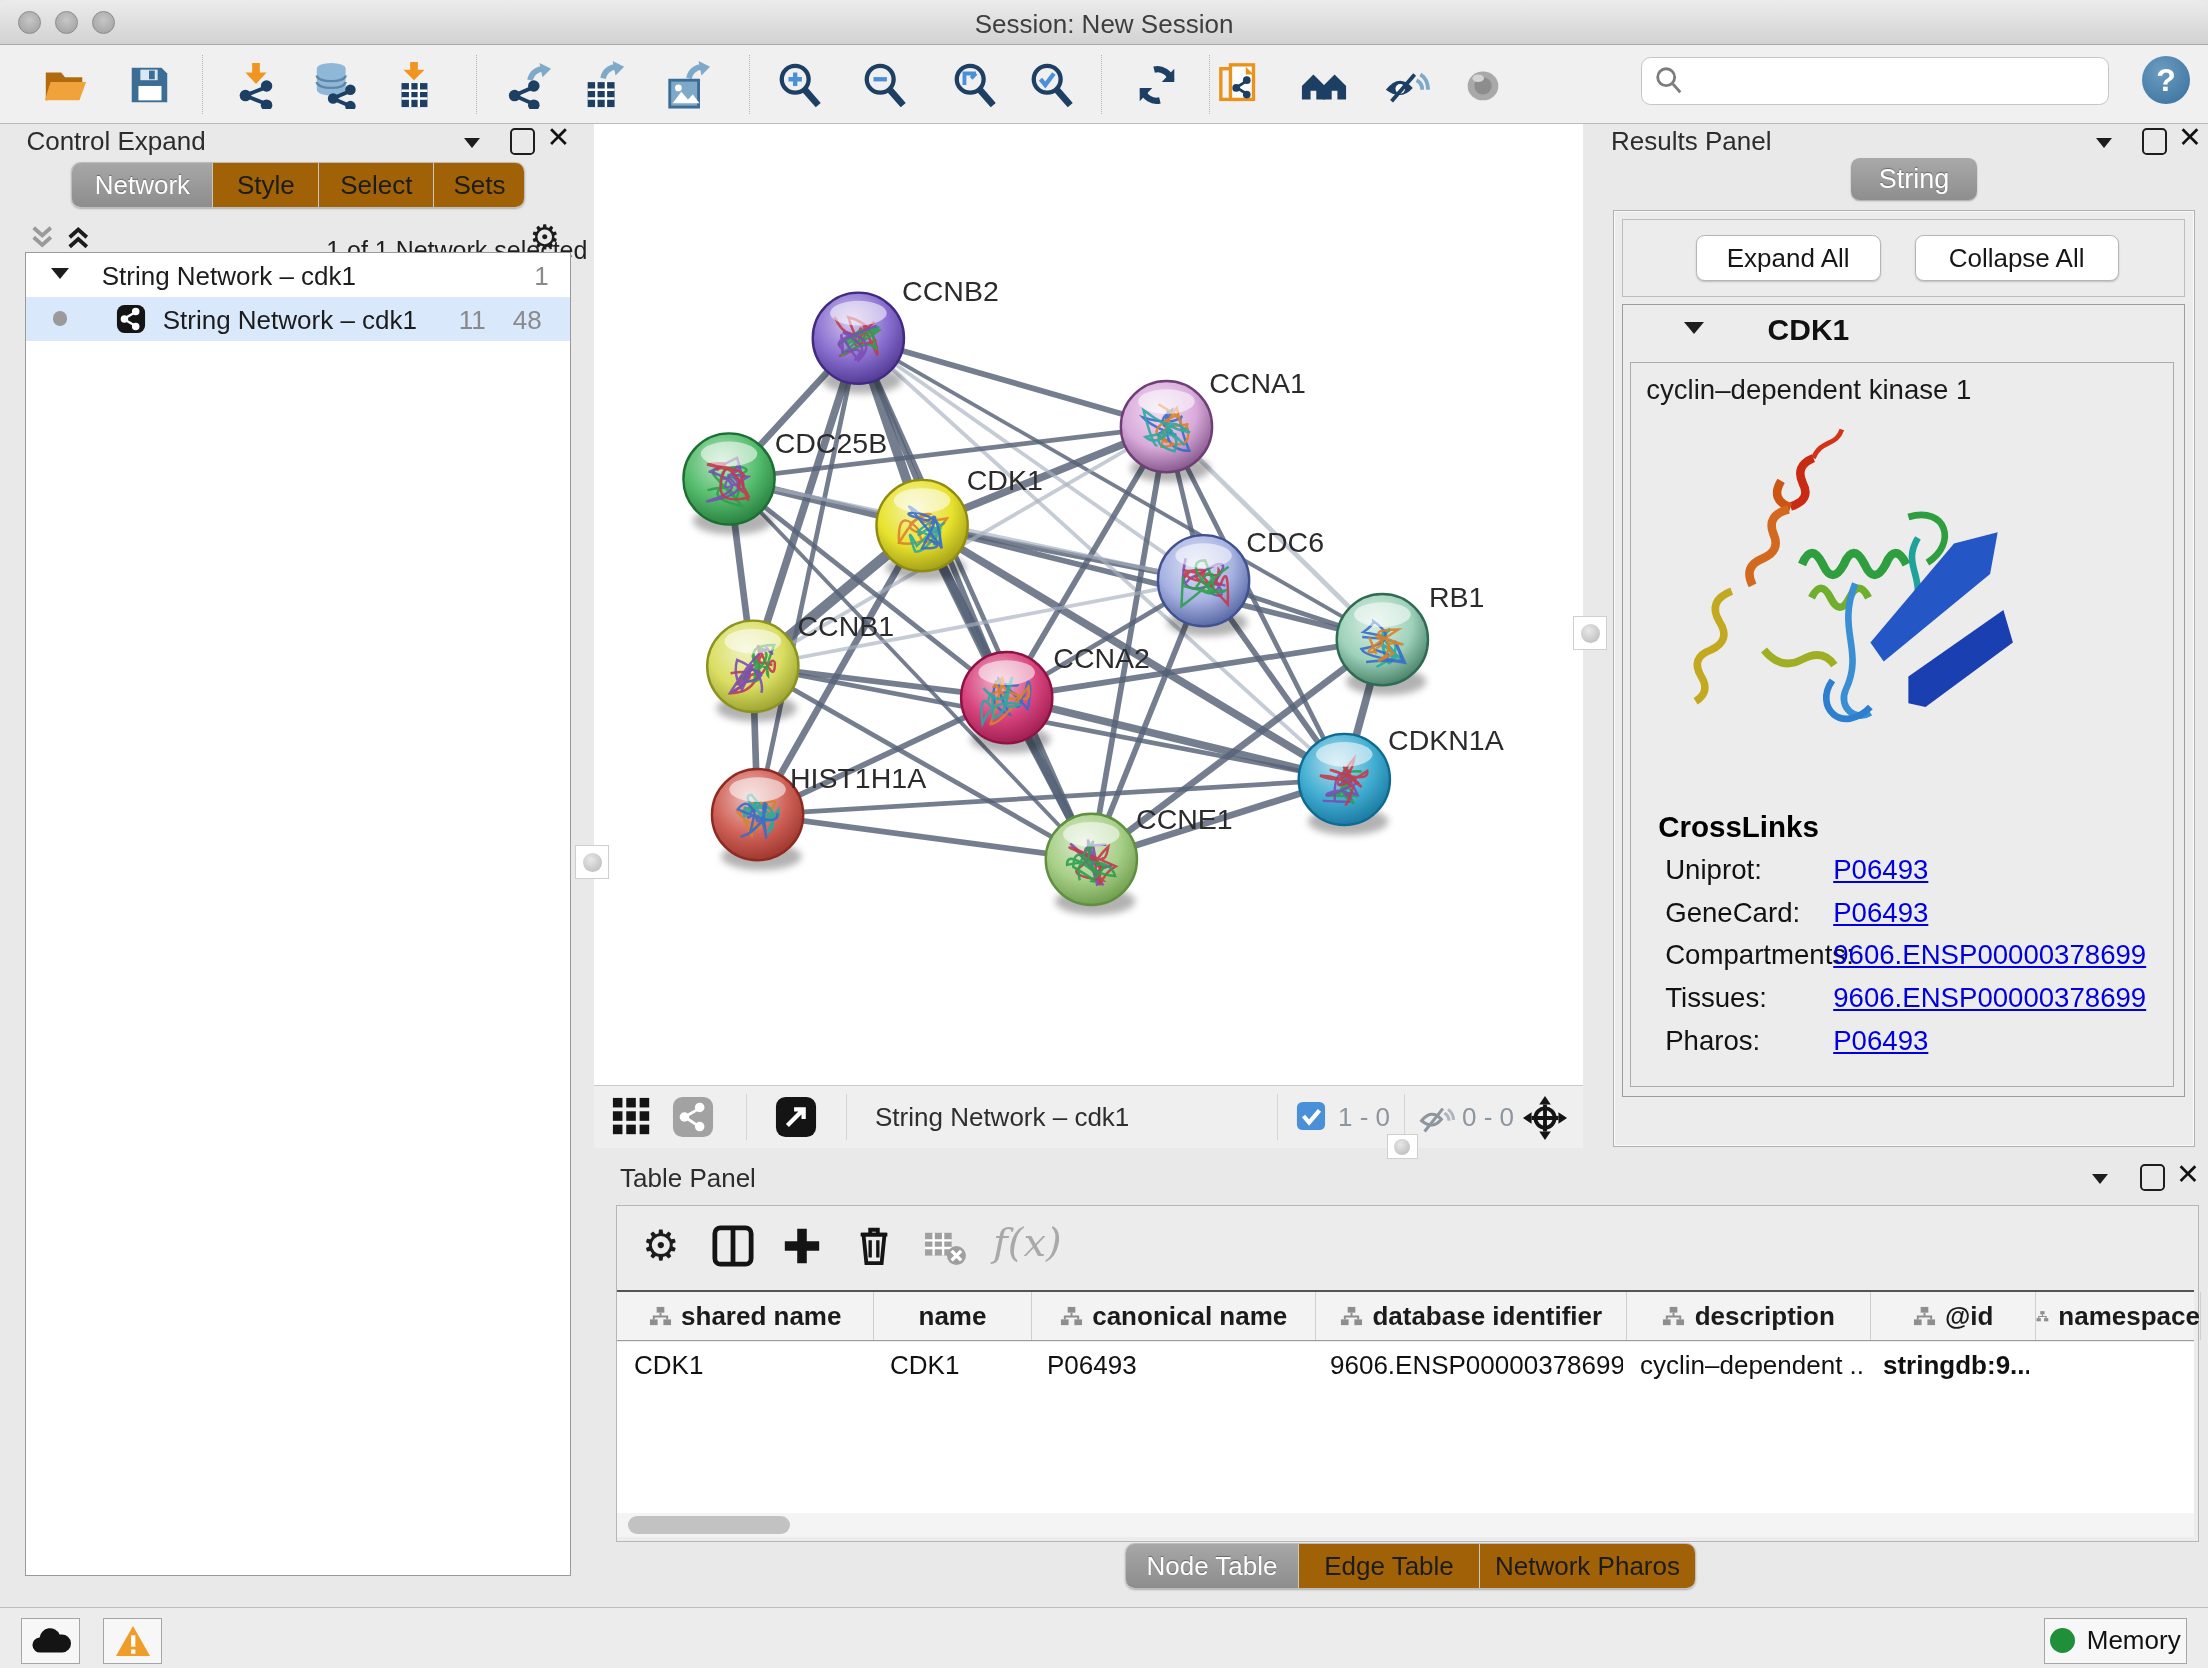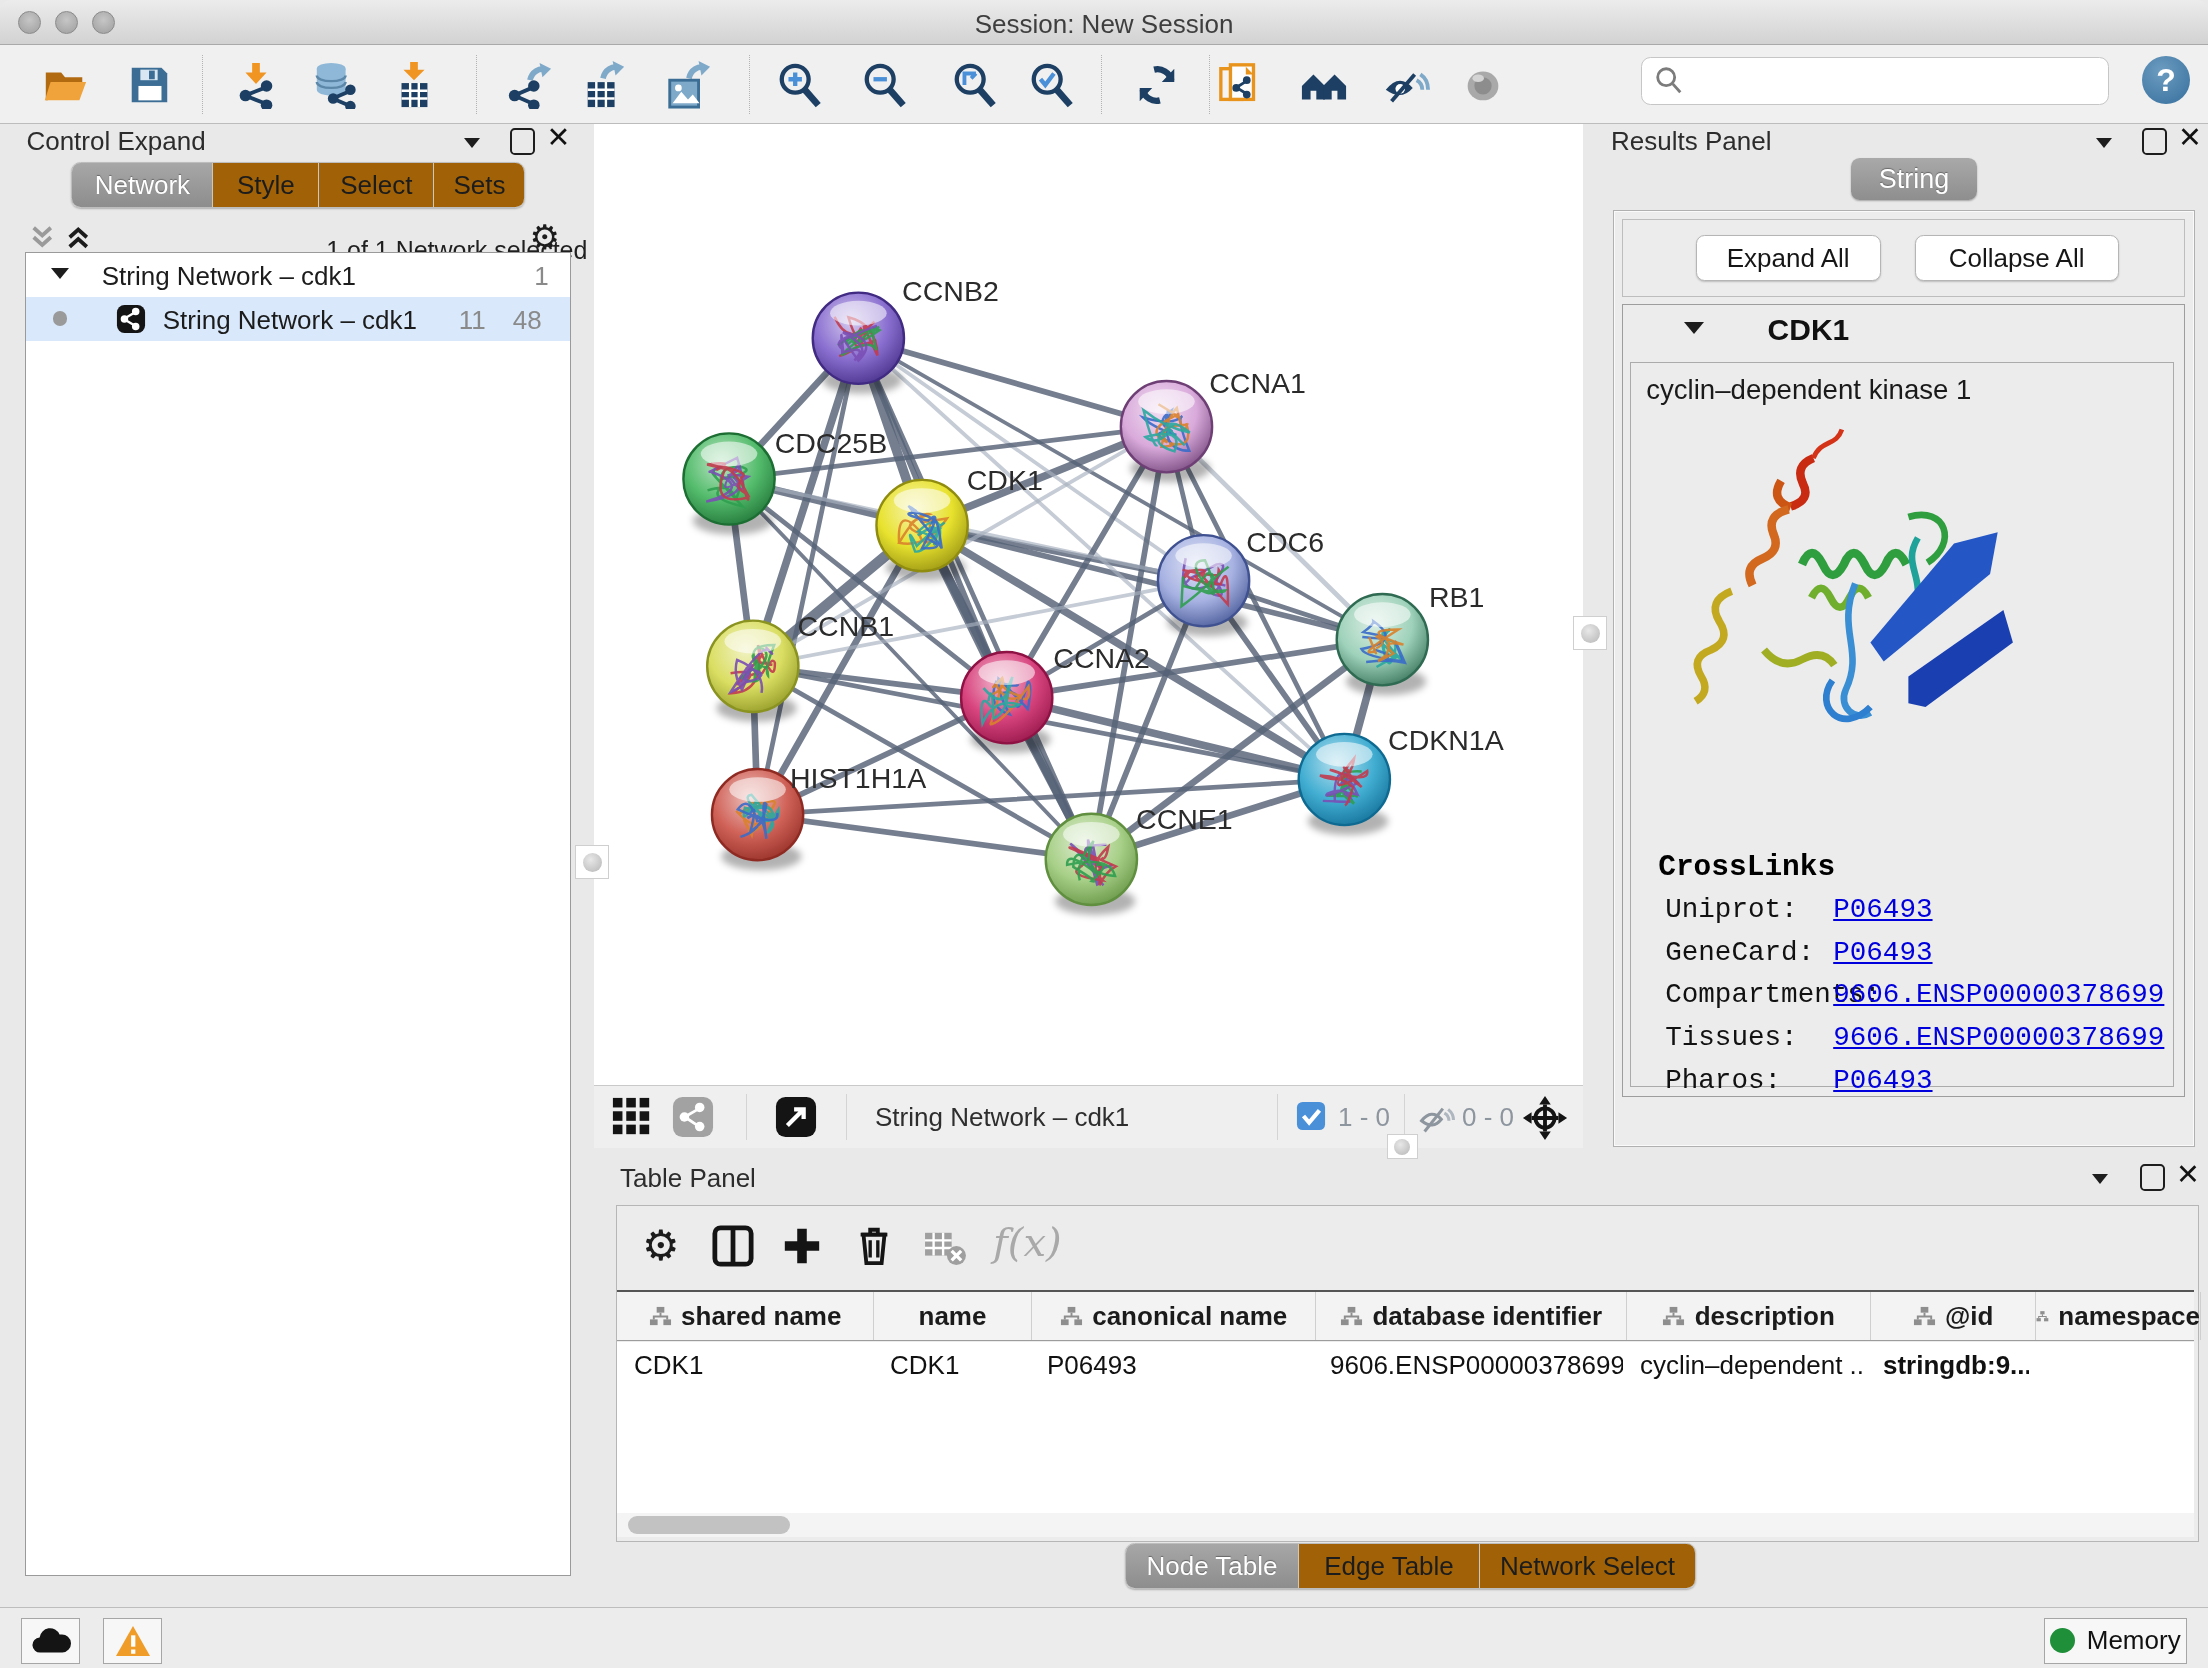--- a/index.html
+++ b/index.html
@@ -66,21 +66,21 @@
   .stringtab{position:absolute;left:261px;top:34px;width:126px;height:42px;border-radius:8.6px;
     background:linear-gradient(#a9a9a9,#8e8e8e);color:#fff;font-size:27px;text-align:center;
     line-height:42px;text-shadow:0 -1px 1px rgba(0,0,0,.35);box-shadow:0 1px 1.9px rgba(0,0,0,.3);}
   .rp-outer{position:absolute;left:23px;top:86px;width:580px;height:935px;background:#ececec;
     border:1.9px solid #b0b0b0;box-shadow:inset 0 0 0 1px #fafafa;}
   .rp-btnbox{position:absolute;left:7.6px;top:7.6px;width:561px;height:76px;border:1.9px solid #bdbdbd;}
   .rp-btn{position:absolute;top:15px;height:44px;background:#fff;border:1px solid #b5b5b5;border-radius:8.6px;
     font-size:26px;color:#161616;text-align:center;line-height:44px;box-shadow:0 1px 1.9px rgba(0,0,0,.2);}
   .rp-section{position:absolute;left:7.6px;top:93px;width:561px;height:791px;border:1.9px solid #9d9d9d;background:#ececec;}
   .rp-desc{position:absolute;left:7.6px;top:57px;width:542px;height:723px;border:1px solid #ababab;background:#ececec;}
-  .serif{font-family:Liberation Mono, monospace;margin-top:40px;}
+  .serif{font-family:Liberation Sans, sans-serif;}
   .xl-label{position:absolute;left:34px;font-size:27.6px;color:#111;}
   .xl-value{position:absolute;left:202px;font-size:27.6px;color:#0000dd;text-decoration:underline;}
   
   .tpanel{left:597px;top:1153px;width:1611px;height:455px;}
   .tp-box{position:absolute;left:19px;top:52px;width:1581px;height:335px;background:#ececec;
     border:1.9px solid #b6b6b6;}
   .tp-toolbar{position:absolute;left:0;top:0;width:100%;height:82px;}
   .tth{position:absolute;top:84px;left:0;width:1577px;height:48px;background:#f3f3f3;
     border-top:2.9px solid #555;border-bottom:1.9px solid #9c9c9c;display:flex;}
   .th{display:flex;align-items:center;justify-content:center;gap:9.5px;font-size:26px;color:#1b1b1b;
@@ -707,21 +707,21 @@
         <div class="td" style="width: 226px;">cyclin–dependent ...</div>
         <div class="td" style="width: 146px; font-weight: bold;">stringdb:9...</div>
       </div>
     <div class="hscroll">
         <span class="hthumb"></span>
       </div>
   </div>
   <div class="segwrap tp-tabs" id="tp-tabs">
       <div class="seg sel" style="width: 172px;">Node Table</div>
       <div class="seg" style="width: 180px;">Edge Table</div>
-      <div class="seg" style="width: 215px;">Network Select</div>
+      <div class="seg" style="width: 215px;">Network Pharos</div>
     </div>
 </div>
 
 <div class="abs winstatus">
   <div class="sq-btn" style="left:21px">
     <svg width="40" height="28.5" viewBox="0 0 42 30">
       <path d="M10 28 a8 8 0 0 1 -1-16 a11 11 0 0 1 21-3 a7 7 0 0 1 2 0 a8 8 0 0 1 1 19z" fill="#141414"></path>
     </svg>
   </div>
   <div class="sq-btn" style="left:103px">

